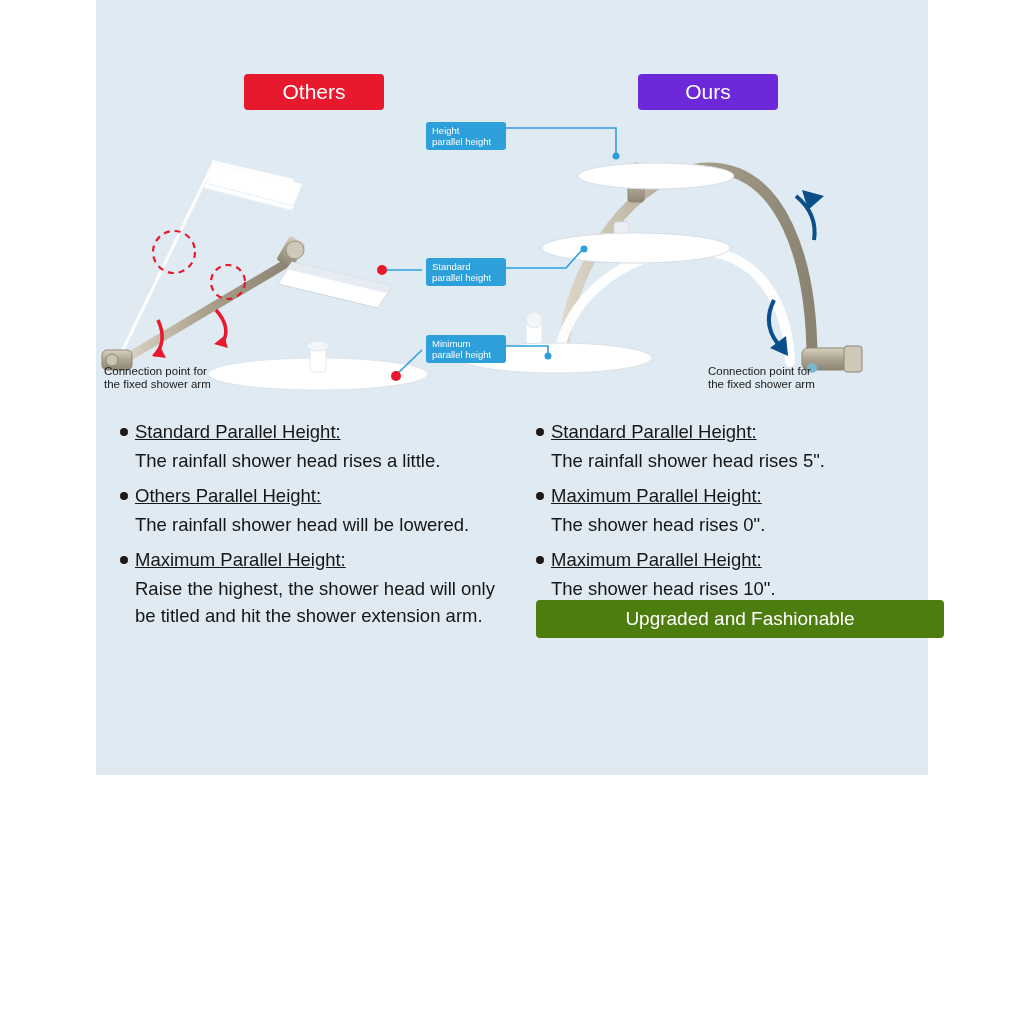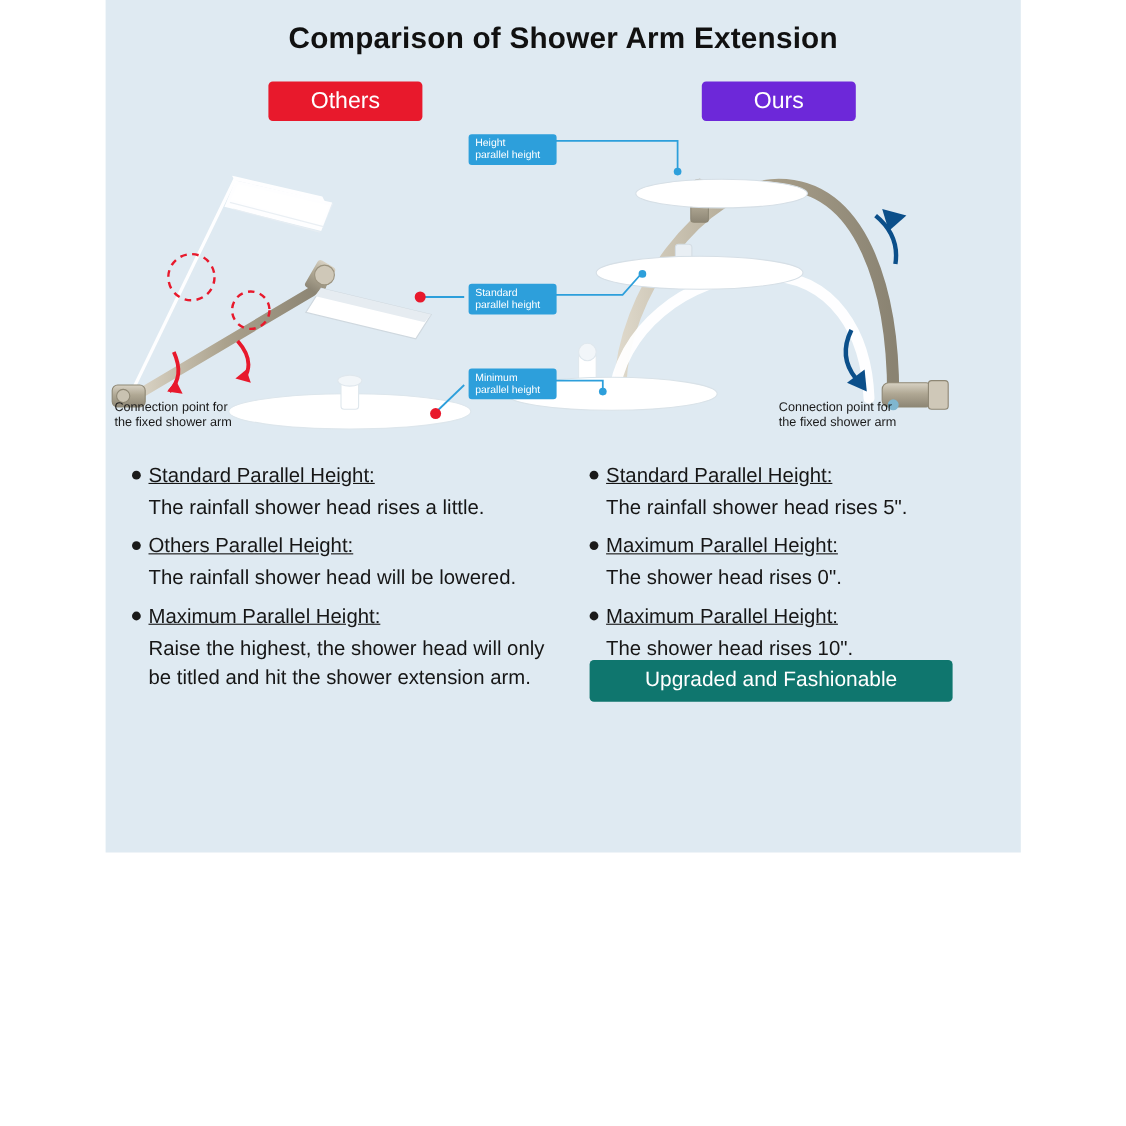--- a/index.html
+++ b/index.html
@@ -140,31 +140,30 @@
   }
   .fp-left {
     left: 28px;
     top: 600px;
     width: 370px;
     background: #ee2233;
   }
   .fp-right {
     left: 440px;
     top: 600px;
-    width: 330px;
-    background: #0f766e;
+    width: 408px;
+    background: #4d7c0f;
     text-align: center;
   }
 </style>
 </head>
 <body>
 
 <div class="infographic">
 
-  <div class="title">Comparison of Shower Arm Extension</div>
 
   <div class="pill pill-others">Others</div>
   <div class="pill pill-ours">Ours</div>
 
   <div class="illus">
     <svg width="832" height="290" viewBox="0 0 832 290">
       <defs>
         <linearGradient id="metal" x1="0" y1="0" x2="0" y2="1">
           <stop offset="0%" stop-color="#d8d2c4"></stop>
           <stop offset="45%" stop-color="#b0a894"></stop>

